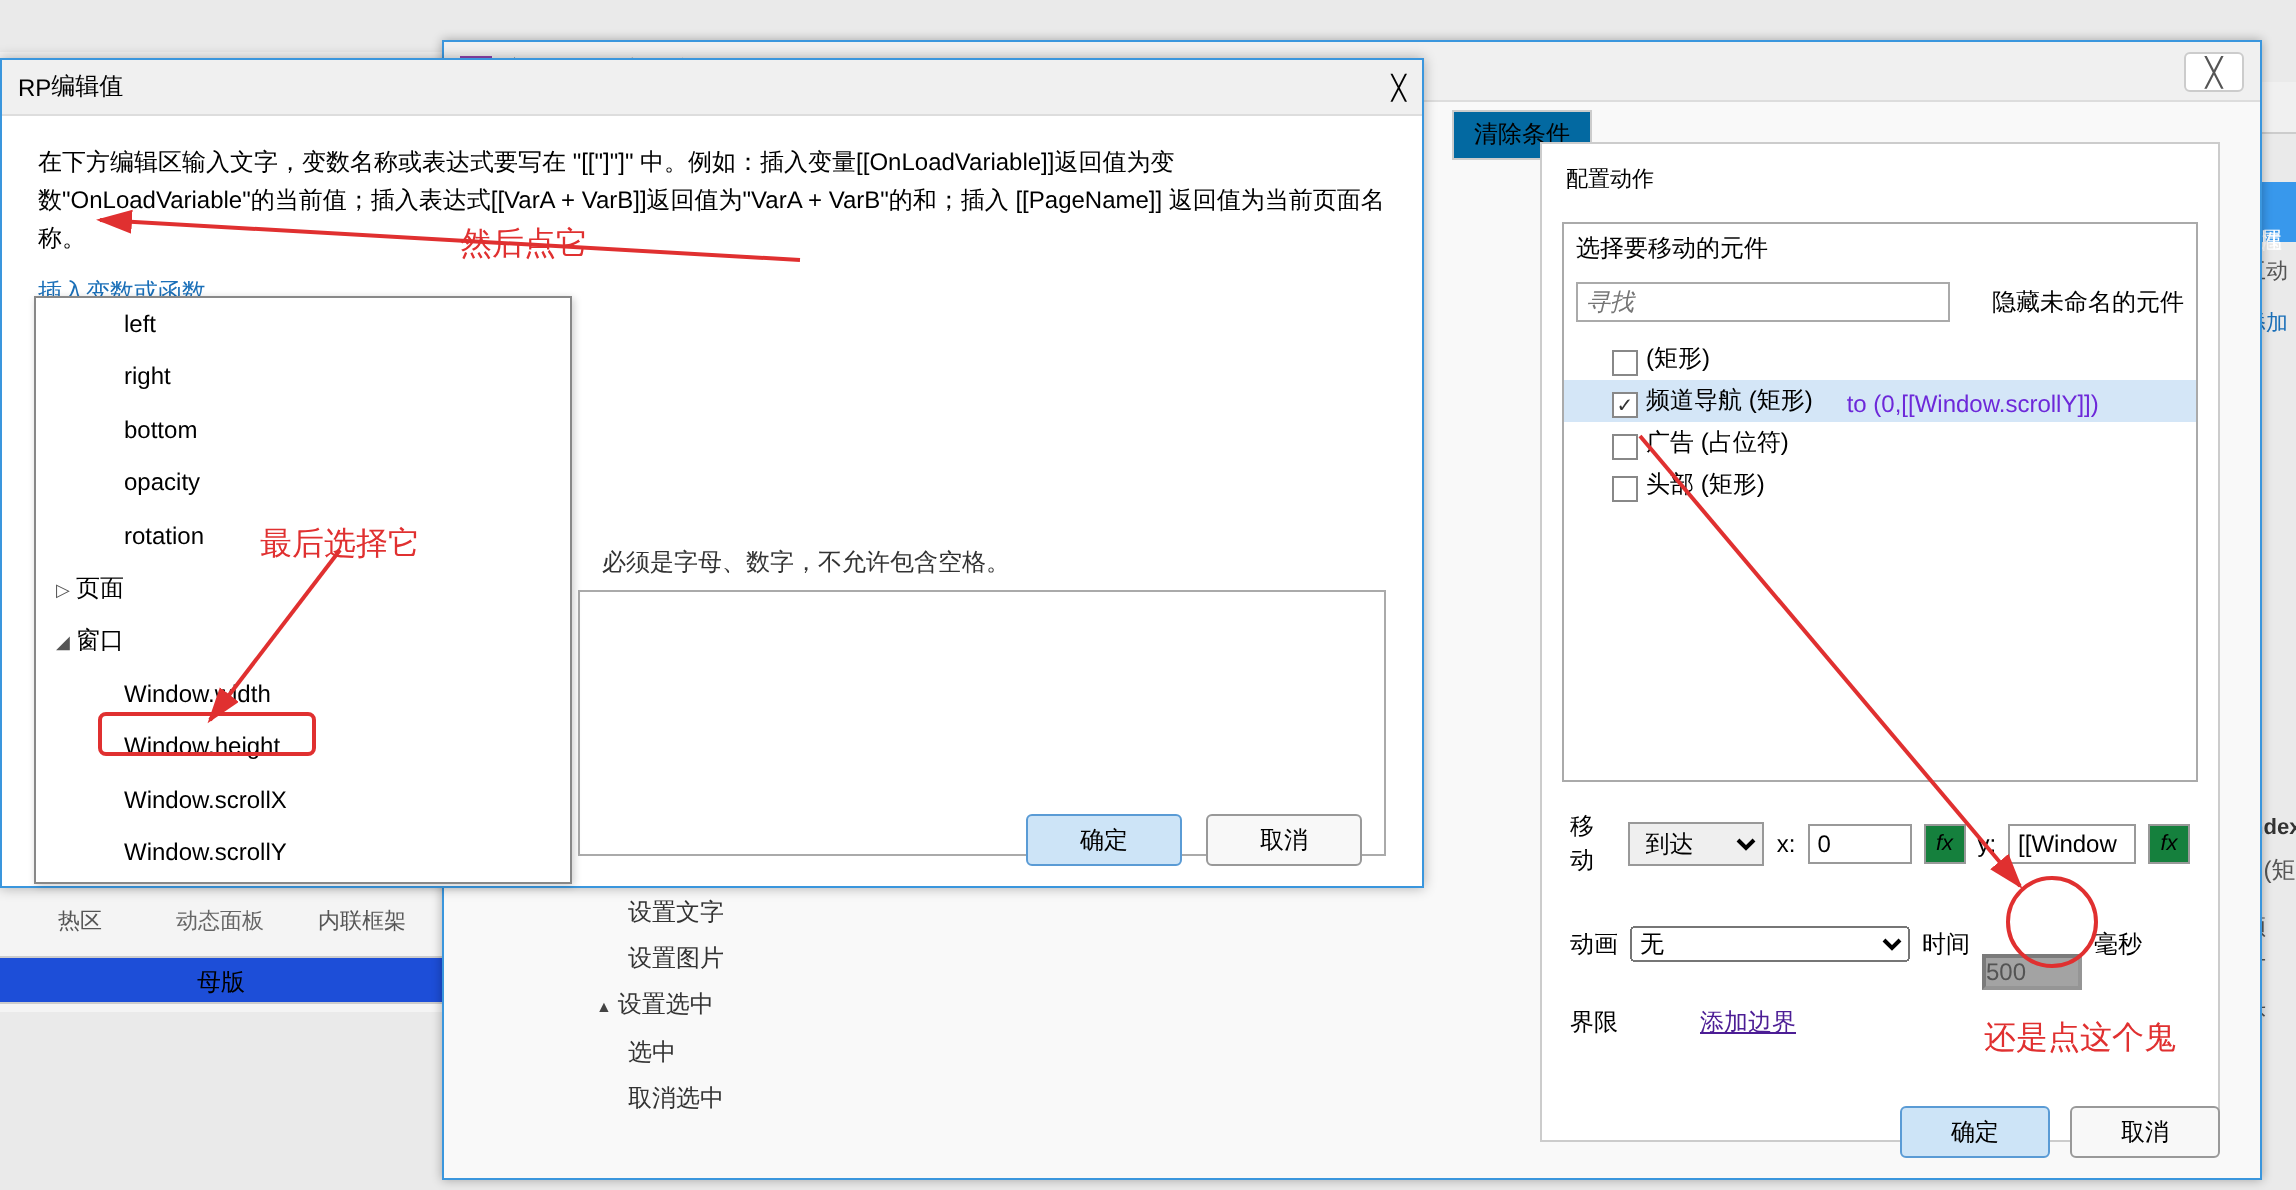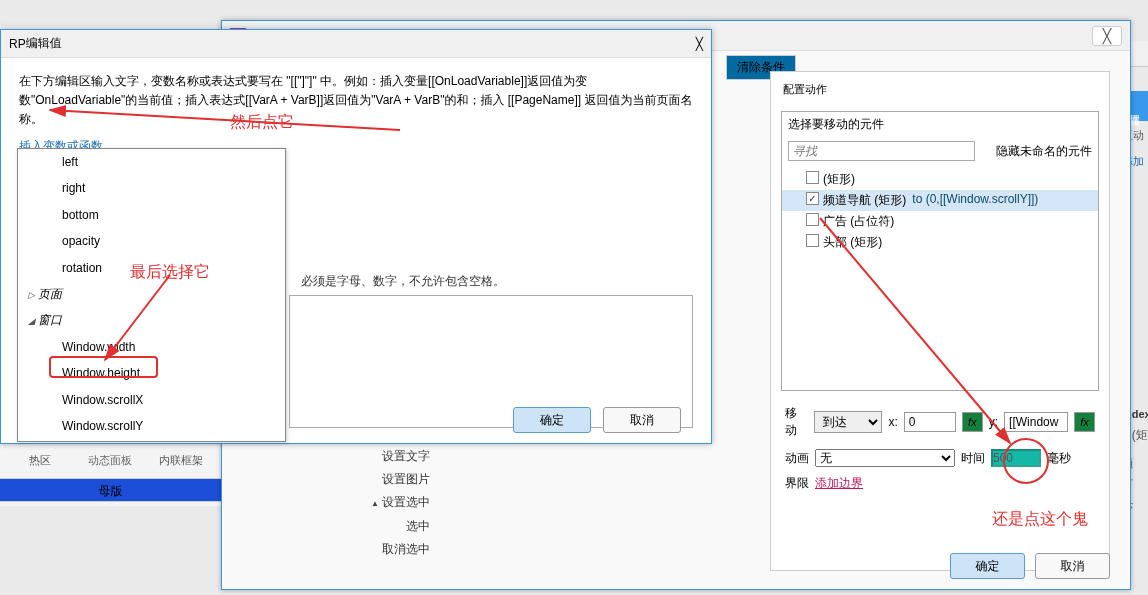--- a/index.html
+++ b/index.html
@@ -16,36 +16,36 @@
     
     
     .config-panel { position: absolute; right: 20px; top: 50px; width: 340px; height: 500px; background: #fff; border: 1px solid #ccc; }
     .config-title { padding: 10px 12px; font-size: 11px; }
     .select-widgets { margin: 4px 10px; border: 1px solid #aaa; height: 280px; }
     .select-widgets-title { padding: 4px 6px; }
     .search-row { display: flex; align-items: center; padding: 4px 6px; gap: 6px; }
     .search-input { flex: 1; border: 1px solid #aaa; padding: 2px 4px; color: #888; font-style: italic; }
     .hide-unnamed { display: flex; align-items: center; gap: 3px; font-size: 11px; }
     .widget-list { padding: 4px 0; }
-    .widget-item { display: flex; align-items: flex-start; padding: 2px 24px; gap: 4px; }
+    .widget-item { display: flex; align-items: flex-end; padding: 2px 24px; gap: 4px; }
     .widget-item.selected { background: #d4e6f7; }
     .widget-item .cb { width: 13px; height: 13px; border: 1px solid #888; background: #fff; display: inline-flex; align-items: center; justify-content: center; font-size: 10px; }
     .widget-item .cb.checked::after { content: "✓"; color: #333; }
-    .widget-item .val { color: #0c4a6e; margin-left: 2px; }
+    .widget-item .val { color: #6d28d9; margin-left: 13px; }
     
     .move-row { display: flex; align-items: center; padding: 6px 14px; gap: 6px; margin-top: 8px; }
     .move-row select, .move-row input { border: 1px solid #999; padding: 2px 4px; font-size: 12px; }
     .move-row .sel { width: 72px; }
     .move-row .coord-input { width: 52px; }
     .move-row .y-input { width: 64px; }
     .fx-btn { width: 22px; height: 20px; border: 1px solid #999; background: #15803d; display: inline-flex; align-items: center; justify-content: center; font-style: italic; cursor: pointer; font-size: 11px; }
     .anim-row { display: flex; align-items: center; padding: 4px 14px; gap: 6px; }
     .anim-row .sel { width: 140px; }
-    .anim-row .time-input { width: 50px; background: #14b8a6; }
-    .link-text { color: #be185d; text-decoration: underline; cursor: pointer; }
+    .anim-row .time-input { width: 50px; background: #a3a3a3; margin-top: 28px; }
+    .link-text { color: #4c1d95; text-decoration: underline; cursor: pointer; margin-left: 35px; }
     
     .dialog-buttons { position: absolute; bottom: 10px; right: 20px; display: flex; gap: 10px; }
     .dialog-buttons button { width: 75px; height: 26px; border: 1px solid #999; border-radius: 3px; cursor: pointer; }
     .dialog-buttons .ok { background: #cde4f7; border-color: #5a9bd5; }
     .dialog-buttons .cancel { background: #f8f8f8; }
     
     
     .edit-dialog { position: absolute; top: 29px; left: 0; width: 712px; height: 415px; background: #fff; border: 1px solid #3a96dd; box-shadow: 0 0 6px rgba(0,0,0,0.3); z-index: 10; }
     .edit-dialog .title-bar { height: 28px; background: #f0f0f0; display: flex; align-items: center; padding: 0 8px; border-bottom: 1px solid #ddd; }
     .edit-dialog .instructions { padding: 14px 18px 8px 18px; font-size: 12px; line-height: 1.6; }
@@ -54,38 +54,38 @@
     
     .local-vars-hint { position: absolute; top: 243px; left: 300px; font-size: 12px; color: #333; }
     .large-textarea { position: absolute; top: 265px; left: 288px; width: 404px; height: 133px; border: 1px solid #aaa; background: #fff; }
     
     .edit-ok { position: absolute; bottom: 10px; right: 120px; width: 78px; height: 26px; border: 1px solid #5a9bd5; background: #cde4f7; border-radius: 3px; cursor: pointer; }
     .edit-cancel { position: absolute; bottom: 10px; right: 30px; width: 78px; height: 26px; border: 1px solid #999; background: #f8f8f8; border-radius: 3px; cursor: pointer; }
     
     
     .suggest-list { position: absolute; top: 148px; left: 17px; width: 269px; height: 294px; background: #fff; border: 1px solid #888; overflow: hidden; z-index: 20; box-shadow: 1px 1px 4px rgba(0,0,0,0.2); }
     .suggest-item { padding: 3px 8px 3px 44px; cursor: pointer; line-height: 1.7; }
-    .suggest-group { padding: 3px 8px 3px 26px; line-height: 1.7; font-style: italic; }
+    .suggest-group { padding: 3px 8px 3px 26px; line-height: 1.7; }
     .tree-arrow { display: inline-block; width: 10px; margin-left: -16px; color: #555; font-size: 9px; }
     .highlighted-item { position: absolute; border: 2px solid #e03030; border-radius: 4px; top: 356px; left: 49px; width: 109px; height: 22px; pointer-events: none; z-index: 25; }
     
     
     .anno { position: absolute; color: #e03030; font-size: 16px; font-family: "KaiTi", "STKaiti", cursive; z-index: 30; pointer-events: none; }
     svg.anno-arrow { position: absolute; z-index: 29; pointer-events: none; }
     .tab-blue { background: #3898ec; color: #fff; padding: 6px 4px; writing-mode: vertical-rl; text-align: center; font-size: 11px; position: absolute; right: 0; top: 91px; width: 28px; height: 30px; display: flex; align-items: center; justify-content: center; }
     .side-small { position: absolute; right: 0; font-size: 11px; color: #555; width: 28px; text-align: left; padding-left: 2px; }
     
     
     .left-panel { position: absolute; left: 0; top: 26px; width: 221px; background: #f4f4f4; height: 480px; }
     .left-bottom-label { position: absolute; left: 29px; top: 453px; font-size: 11px; color: #555; }
     .left-bottom-label2 { position: absolute; left: 159px; top: 453px; font-size: 11px; color: #555; }
     .left-tab { position: absolute; left: 0; top: 478px; width: 221px; height: 24px; border-top: 1px solid #ccc; border-bottom: 1px solid #ccc; background: #1d4ed8; text-align: center; padding-top: 4px; font-size: 12px; }
     
     
-    .left-tree { position: absolute; left: 290px; top: 445px; width: 140px; font-size: 12px; color: #333; z-index: 1; text-align: right; }
+    .left-tree { position: absolute; left: 290px; top: 445px; width: 140px; font-size: 12px; color: #333; z-index: 1; }
     .left-tree div { padding: 2px 0 2px 24px; line-height: 1.6; }
     .left-tree .parent { padding-left: 8px; }
     .left-tree .tarrow { font-size: 8px; color: #444; margin-right: 3px; }
     
     
     .red-circle { position: absolute; width: 46px; height: 46px; border: 2px solid #e03030; border-radius: 50%; z-index: 30; pointer-events: none; }
     
     .bg-snip { position: absolute; font-size: 11px; color: #666; }
   </style>
 </head>

